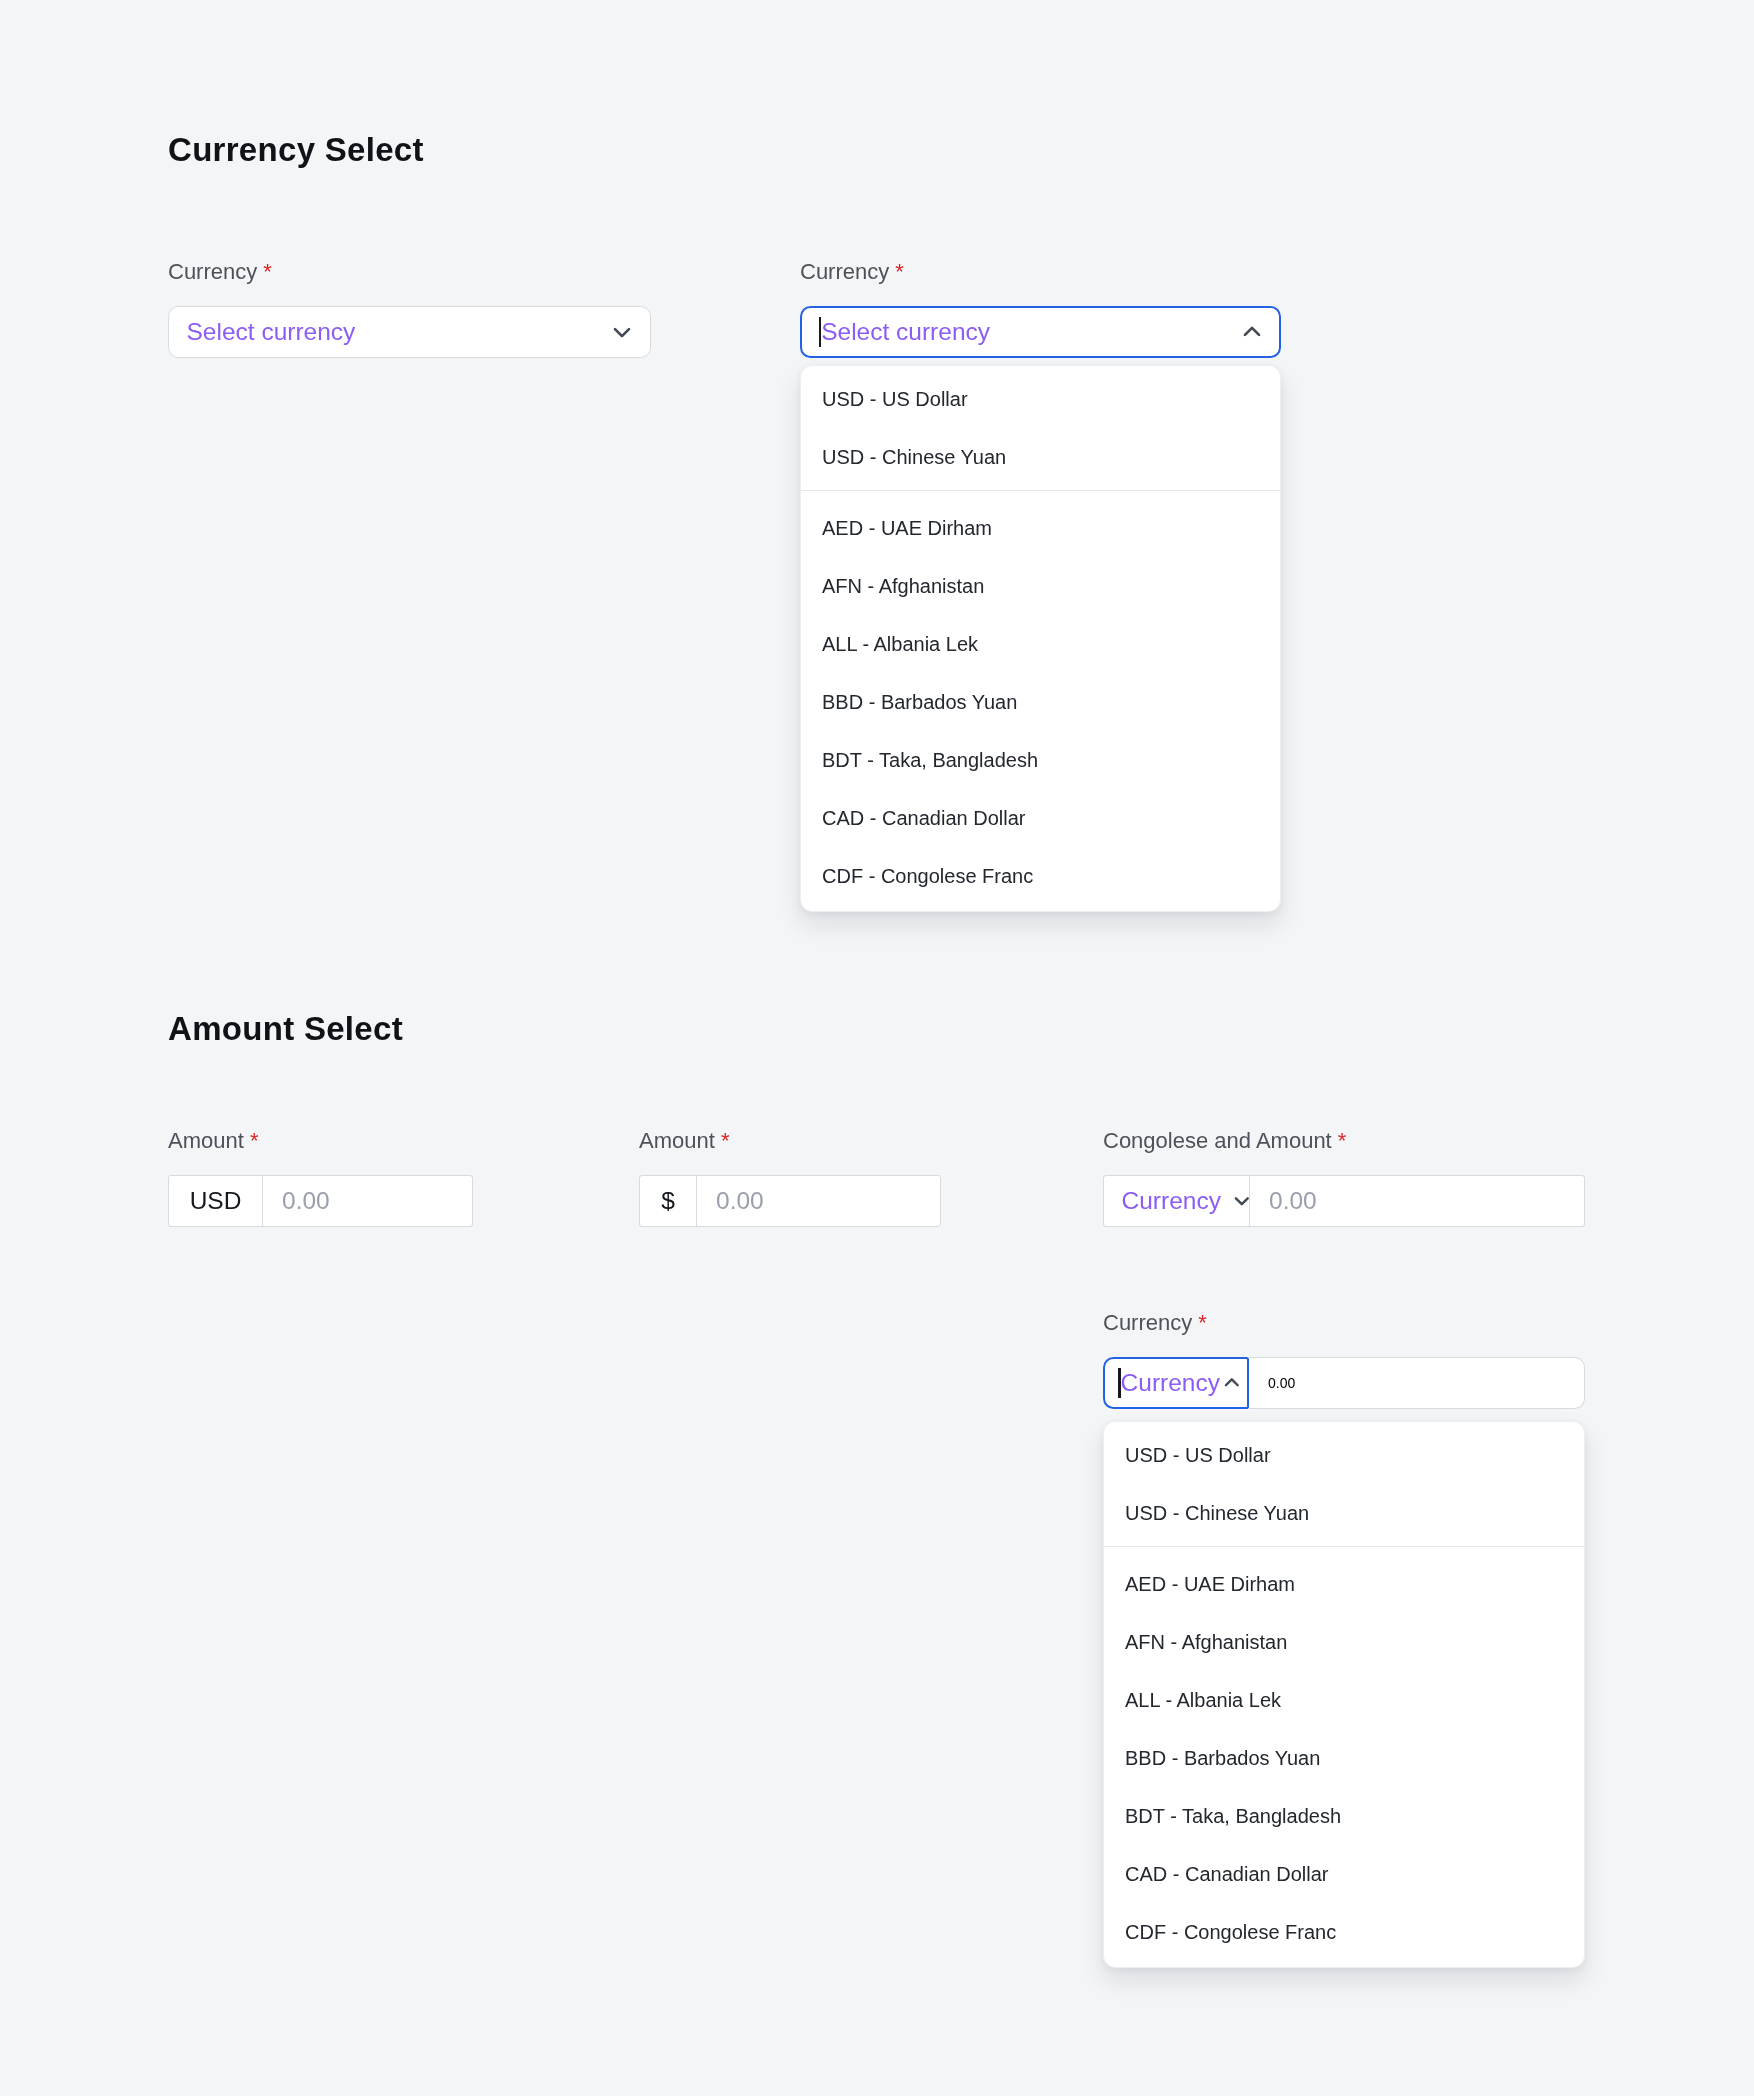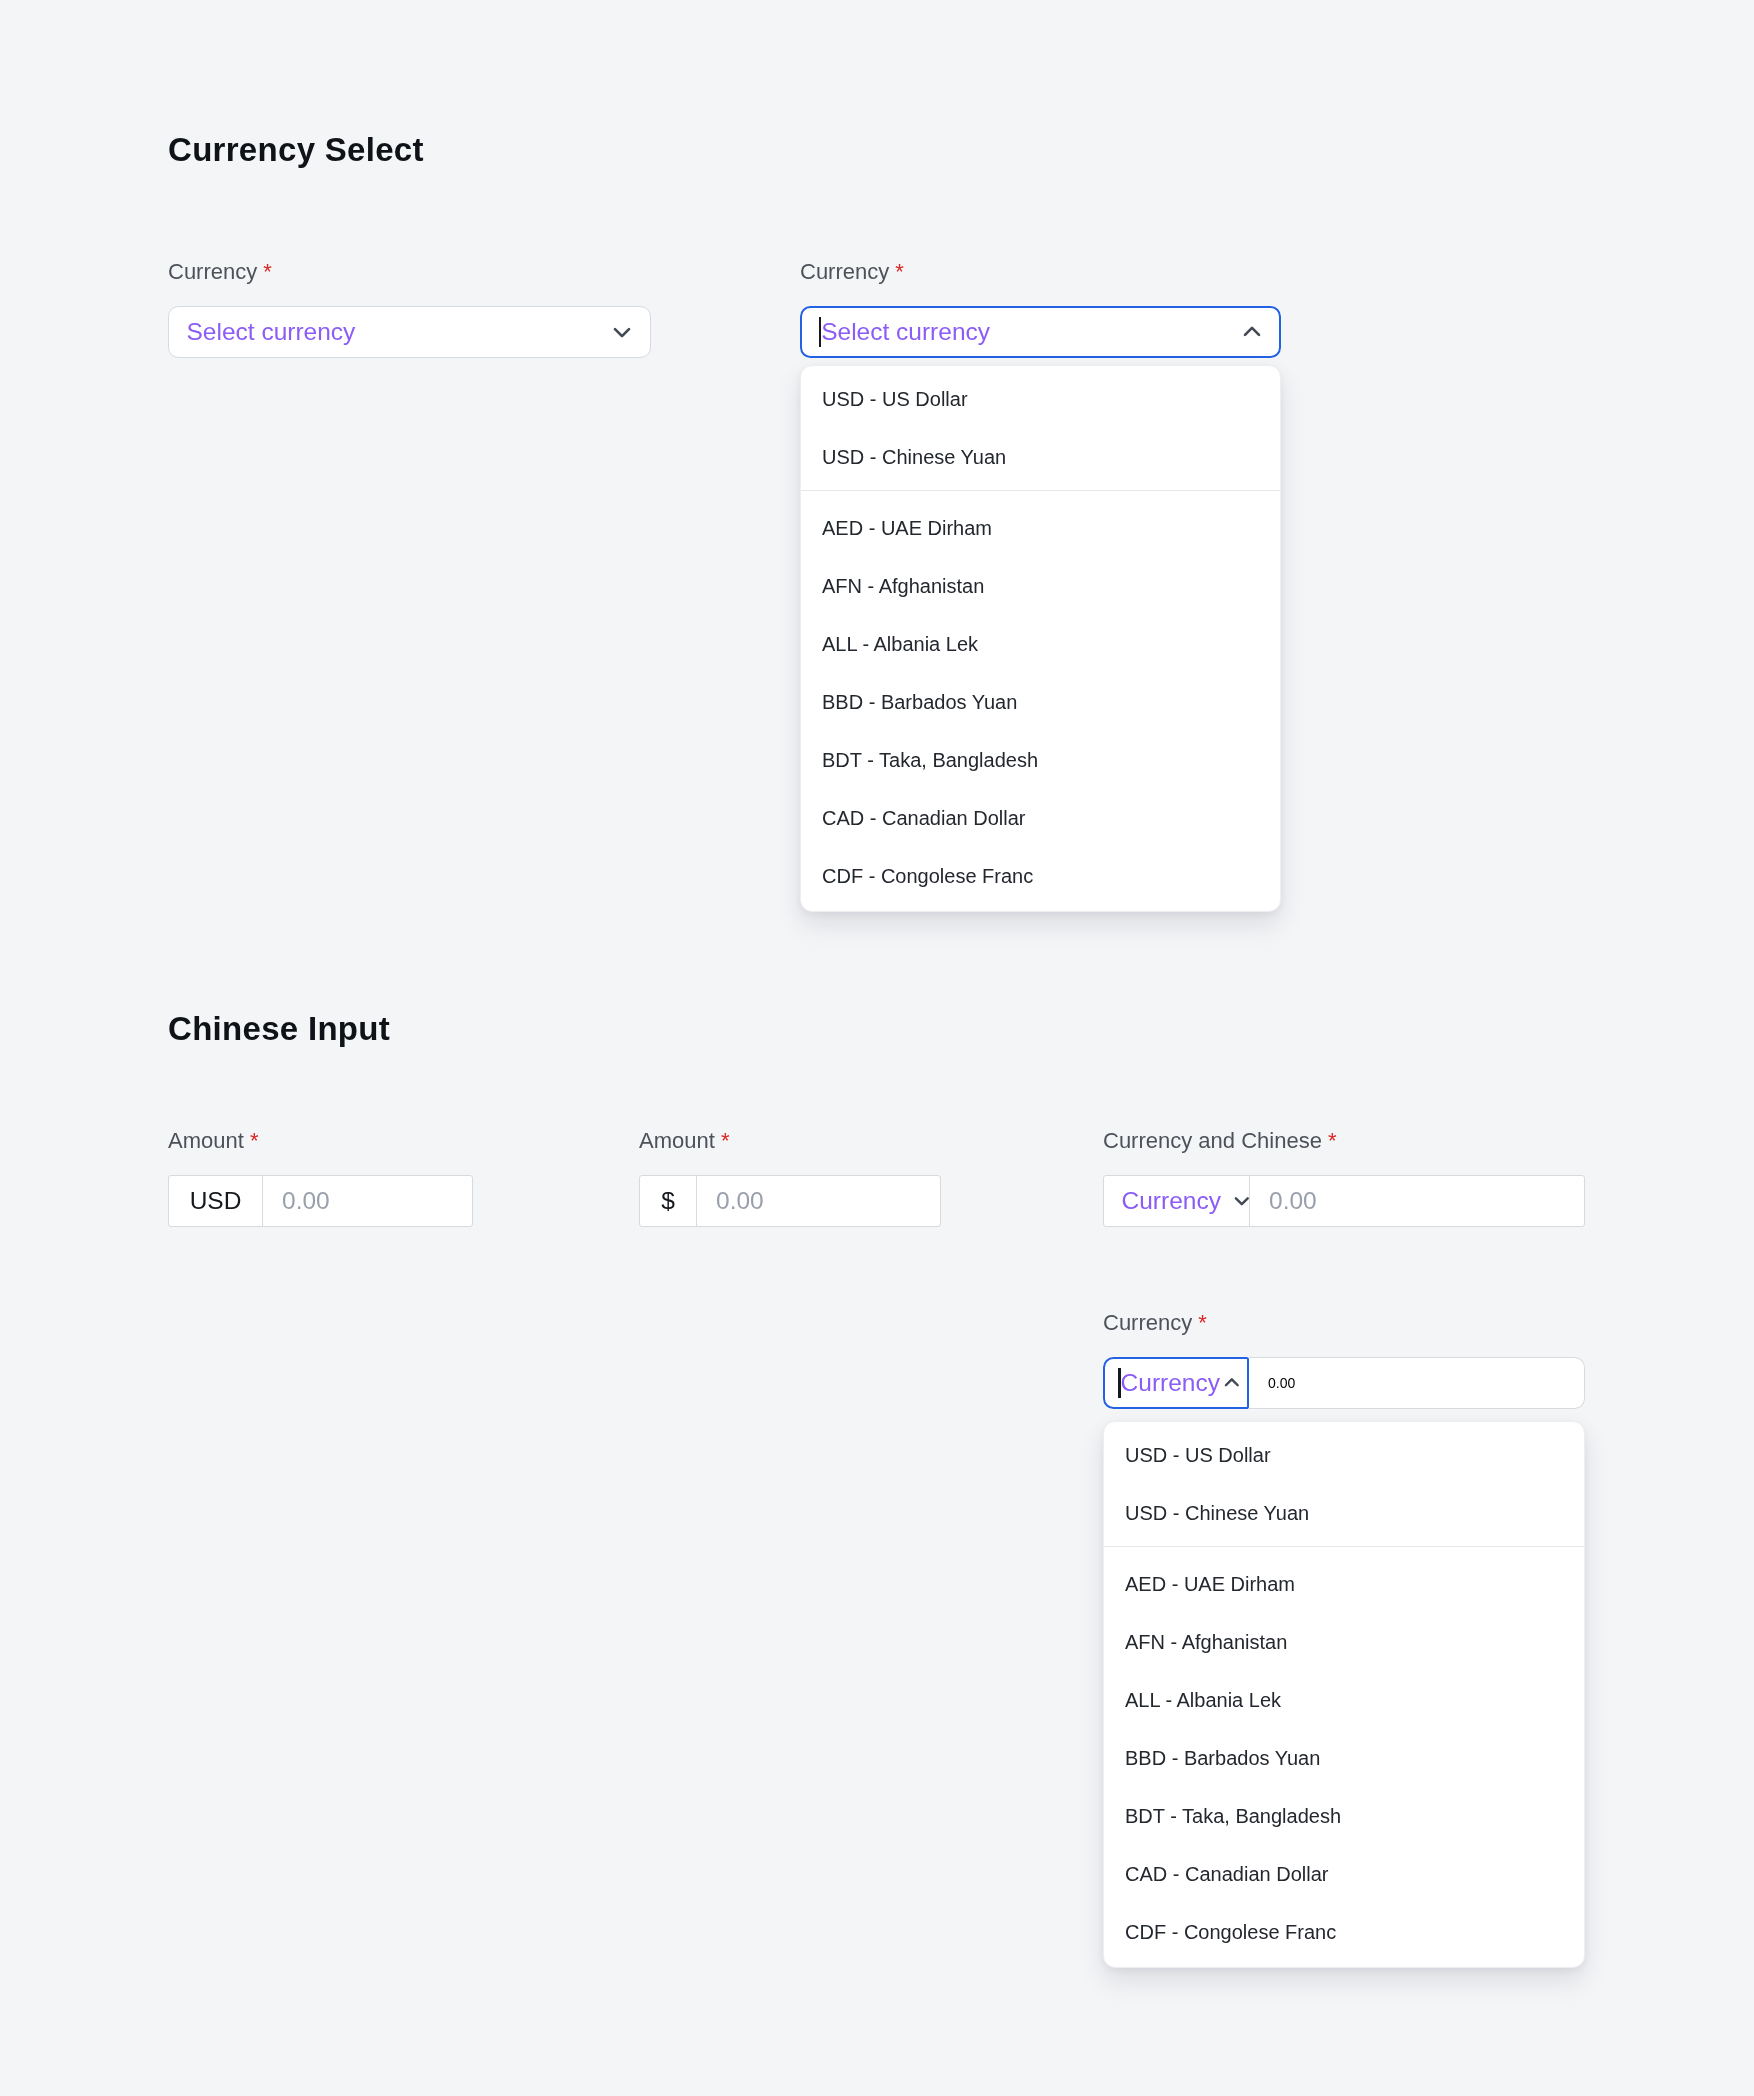--- a/index.html
+++ b/index.html
@@ -100,21 +100,21 @@
     <div class="item">AED - UAE Dirham</div>
         <div class="item">AFN - Afghanistan</div>
         <div class="item">ALL - Albania Lek</div>
         <div class="item">BBD - Barbados Yuan</div>
         <div class="item">BDT - Taka, Bangladesh</div>
         <div class="item">CAD - Canadian Dollar</div>
         <div class="item">CDF - Congolese Franc</div>
       </div>
   </div>
 
-  <div class="abs title" style="left:168px; top:1010px;">Chinese Input</div>
+  <div class="abs title" style="left:168px; top:1010px;">Amount Select</div>
 
   <div class="abs" style="left:168px; top:1128px; width:305px;">
     <div class="label">
       <span>Amount</span>
       <span class="req">*</span>
     </div>
     <div class="igroup">
       <div class="prefix" style="width:94px;">USD</div>
       <div class="amount-ph">
         <span>0.00</span>
@@ -130,21 +130,21 @@
     <div class="igroup">
       <div class="prefix" style="width:57px;">$</div>
       <div class="amount-ph">
         <span>0.00</span>
       </div>
     </div>
   </div>
 
   <div class="abs" style="left:1103px; top:1128px; width:482px;">
     <div class="label">
-      <span>Currency and Chinese</span>
+      <span>Congolese and Amount</span>
       <span class="req">*</span>
     </div>
     <div class="igroup">
       <div class="cprefix" style="width:146px;">
         <span class="ph">Currency</span>
         <span class="chev">
           <svg width="23.6" height="23.6" viewBox="0 0 24 24" fill="none" stroke="#434a54" stroke-width="2.5" stroke-linecap="round" stroke-linejoin="round">
               <path d="M6 9.5l6 6 6-6"></path>
             </svg>
         </span>

